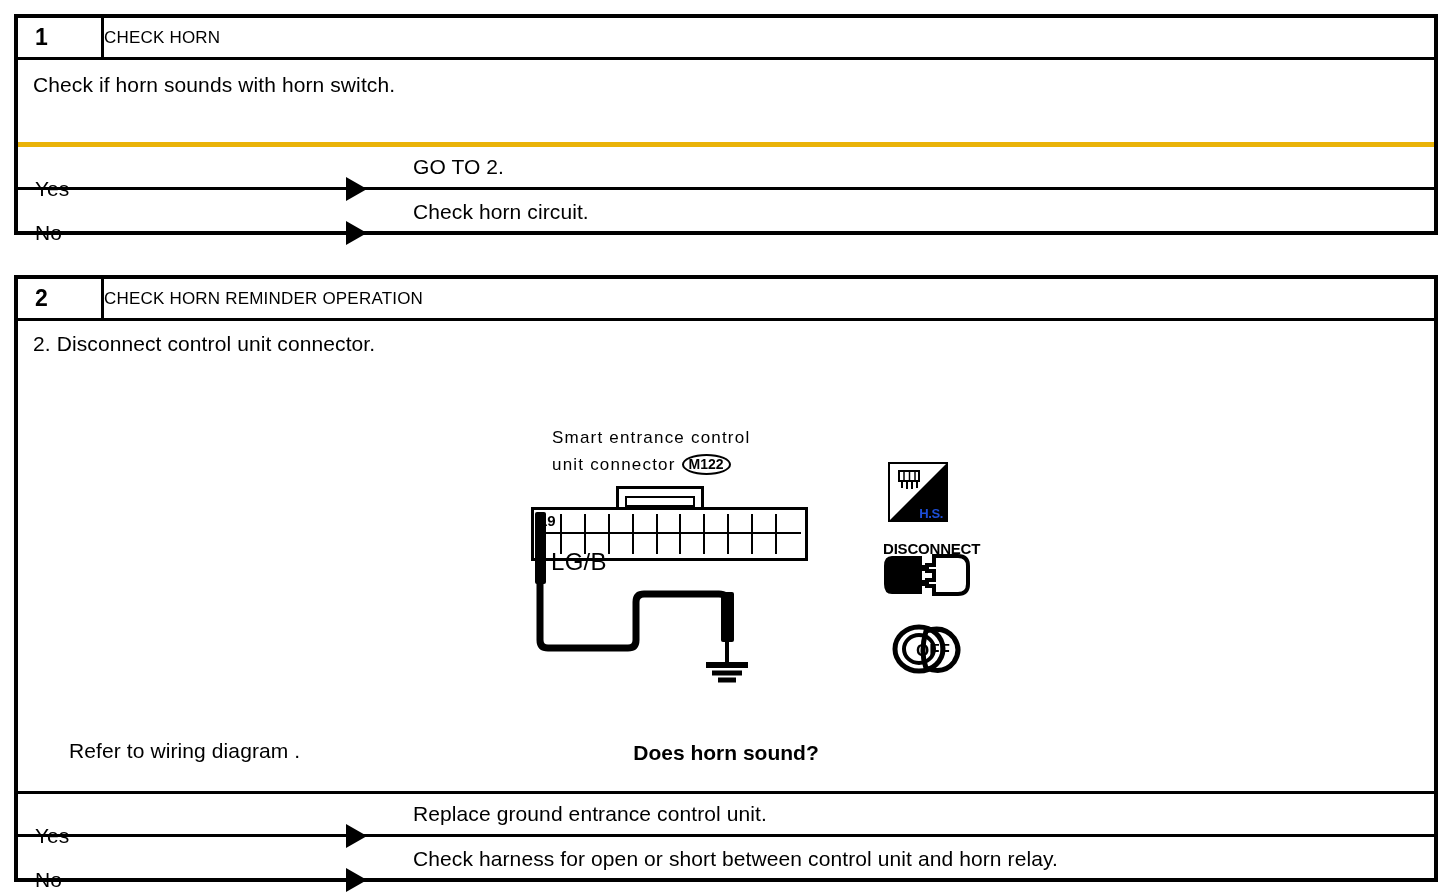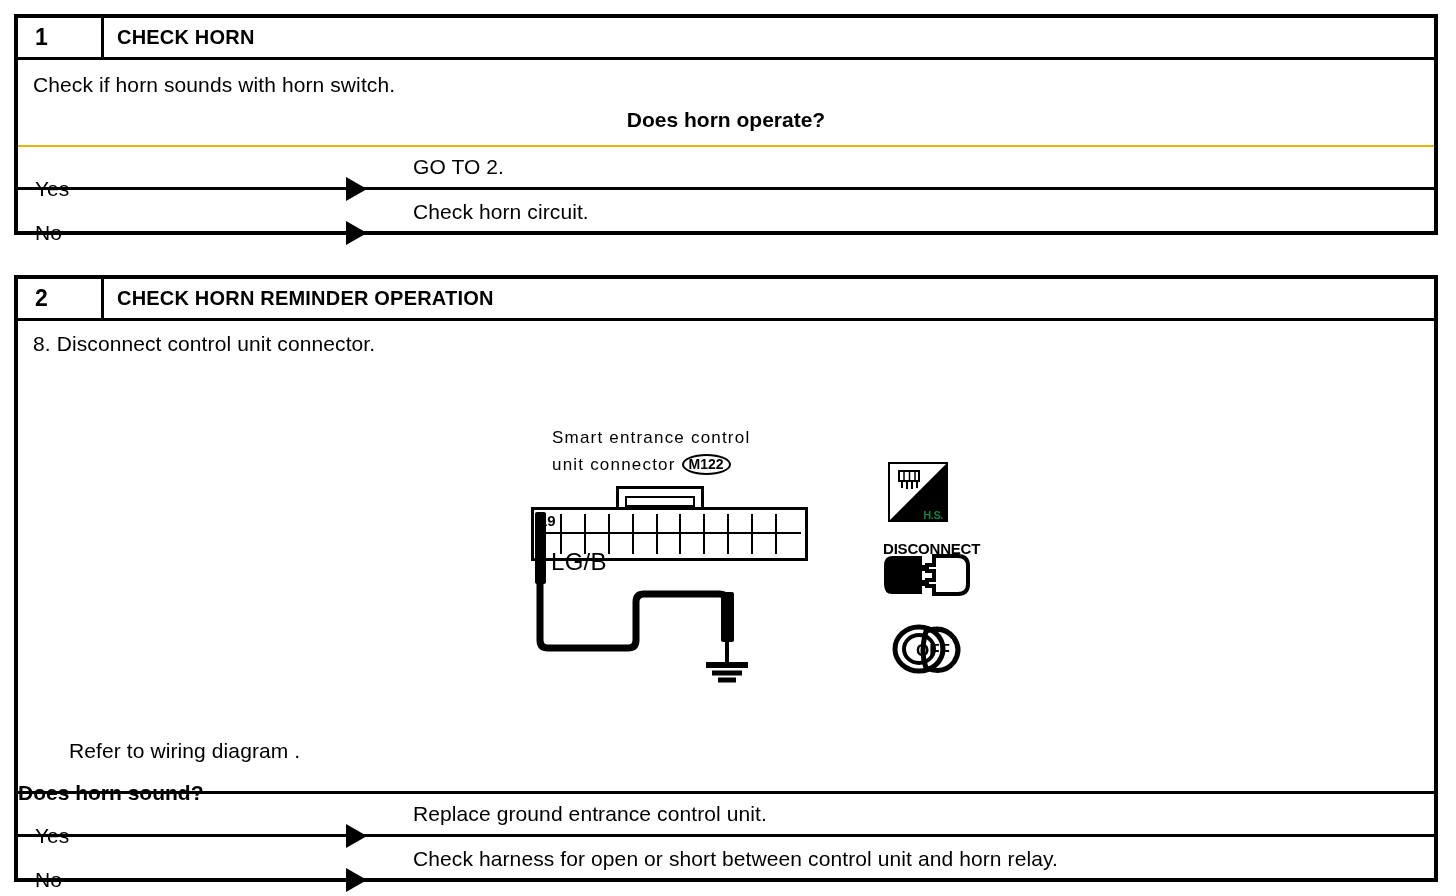--- a/index.html
+++ b/index.html
@@ -43,53 +43,52 @@
     align-items: center;
     padding-left: 17px;
     font-size: 23px;
     font-weight: bold;
     letter-spacing: 0px;
   }
   .step-title {
     flex: 1 1 auto;
     display: flex;
     align-items: center;
-    padding-left: 13px;
-    font-size: 20px;
-    font-weight: bold;
+    font-size: 17px;
+    font-weight: normal;
     letter-spacing: 0.2px;
   }
 
   
   .step-body {
     position: relative;
     box-sizing: border-box;
   }
-  #step-body-1 { height: 87px; border-bottom: 2px solid #eab308; }
+  #step-body-1 { height: 87px; border-bottom: 5px solid #eab308; }
   #step-body-2 { height: 473px; border-bottom: 3px solid #000; }
 
   .body-line {
     position: absolute;
     font-size: 21px;
     white-space: nowrap;
     letter-spacing: 0.1px;
   }
   #instruction-1        { left: 15px; top: 13px; }
   #numbered-step-1      { left: 15px; top: 11px; }
   #numbered-step-2      { left: 15px; top: 43px; }
   #refer-note           { left: 51px; top: 418px; }
 
   .question {
     position: absolute;
     font-size: 21px;
     font-weight: bold;
     white-space: nowrap;
   }
   #question-1 { left: 0; right: 0; top: 48px; text-align: center; }
-  #question-2 { left: 0; right: 0; top: 460px; }
+  #question-2 { left: 0; right: 0; top: 420px; text-align: center; }
 
   
   .answer-row {
     display: flex;
     align-items: stretch;
     height: 43px;
     box-sizing: border-box;
   }
   .answer-row.divided { border-bottom: 3px solid #000; }
   .answer-label {
@@ -275,22 +274,22 @@
     position: absolute;
     left: 6px;
     top: 5px;
     width: 27px;
     height: 22px;
   }
   #hs-icon-text {
     position: absolute;
     right: 3px;
     bottom: -1px;
-    color: #15803d;
-    font-size: 11px;
+    color: #1d4ed8;
+    font-size: 13px;
     font-weight: bold;
     letter-spacing: -0.4px;
   }
 
   #disconnect-icon {
     position: absolute;
     left: 0px;
     top: 78px;
     width: 96px;
     height: 56px;
@@ -316,21 +315,20 @@
 
 <div class="step-box" id="step-box-1">
 
   <div class="step-header">
     <div class="step-number">1</div>
     <div class="step-title">CHECK HORN</div>
   </div>
 
   <div class="step-body" id="step-body-1">
     <div class="body-line" id="instruction-1">Check if horn sounds with horn switch.</div>
-    <div class="question" id="question-1">Does horn operate?</div>
   </div>
 
   <div class="answer-row divided">
     <div class="answer-label">
       <span>Yes</span>
       <span class="arrow-icon"></span>
     </div>
     <div class="answer-action">GO TO 2.</div>
   </div>
 
@@ -346,21 +344,21 @@
 
 <div class="step-box" id="step-box-2">
 
   <div class="step-header">
     <div class="step-number">2</div>
     <div class="step-title">CHECK HORN REMINDER OPERATION</div>
   </div>
 
   <div class="step-body" id="step-body-2">
 
-    <div class="body-line" id="numbered-step-1">8. Disconnect control unit connector.</div>
+    <div class="body-line" id="numbered-step-1">2. Disconnect control unit connector.</div>
 
     <div id="wiring-figure">
 
       <div class="fig-caption" id="caption-line-1">Smart  entrance  control</div>
       <div class="fig-caption" id="caption-line-2">
         <span>unit  connector</span>
         <span id="connector-code">M122</span>
       </div>
 
       <div id="connector-tab">

